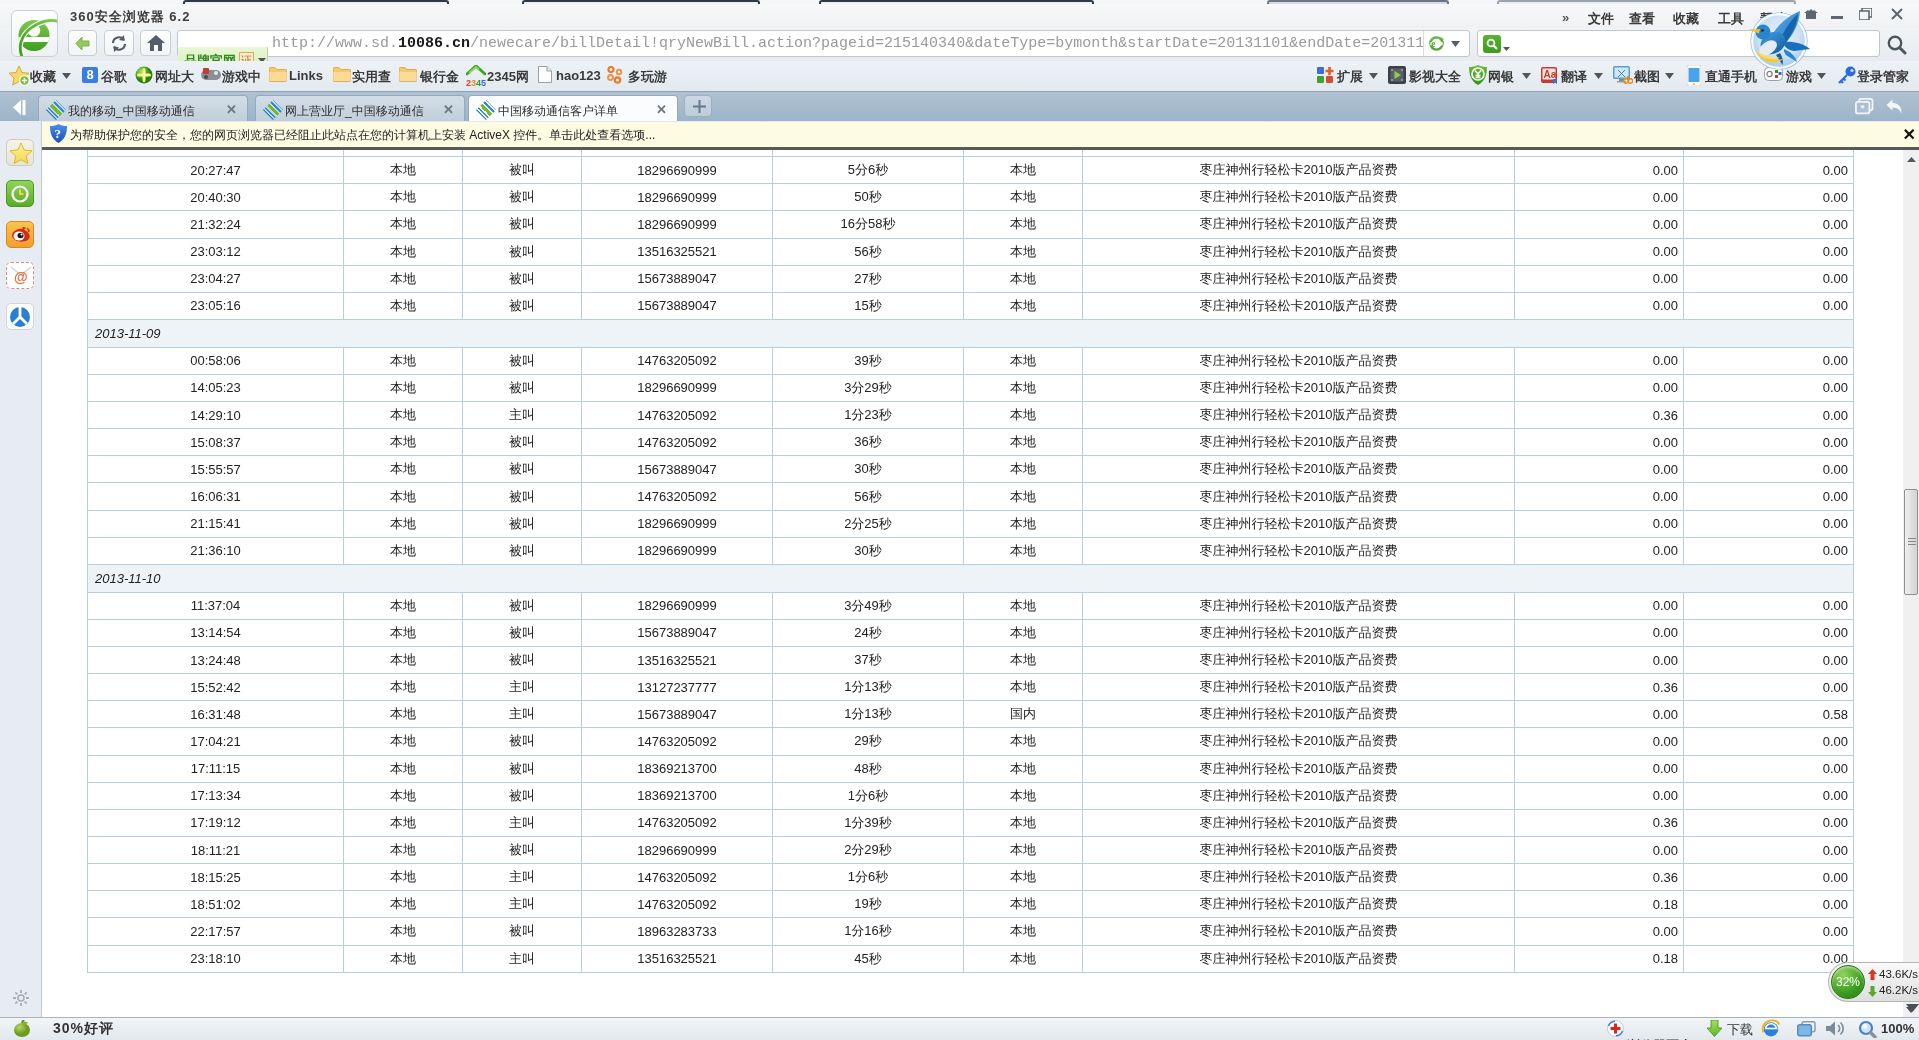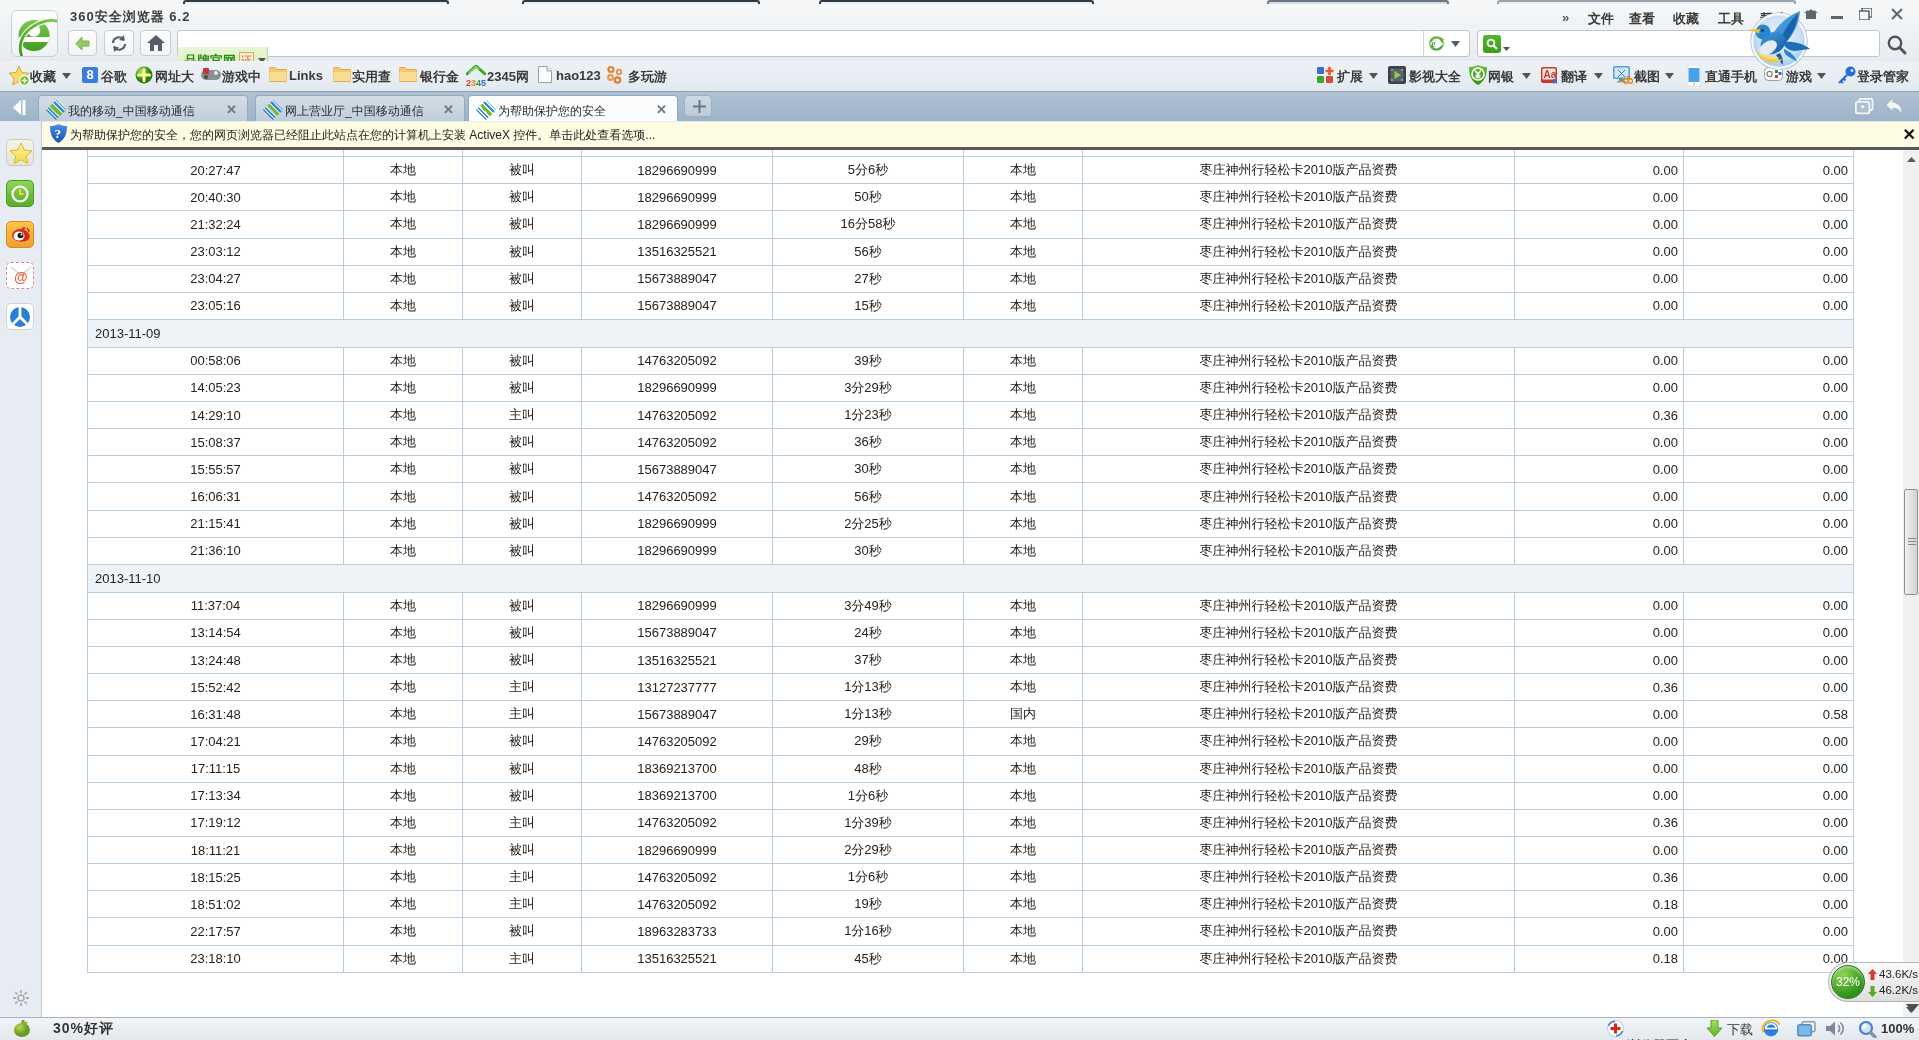--- a/index.html
+++ b/index.html
@@ -53,21 +53,21 @@
 
 
 #sidebar { left:0; top:121px; width:42px; height:896px; background:#e7ecf2; border-right:1px solid #c3cad1; }
 .sbtn { position:absolute; left:6px; width:28px; height:27px; border-radius:5px; }
 
 
 #content { left:42px; top:150px; width:1861px; height:867px; background:#fff; overflow:hidden; }
 #tbl { position:absolute; left:45px; top:-21px; width:1766px; border-collapse:collapse; table-layout:fixed; }
 #tbl td { border:1px solid #b7cde0; height:27.15px; font-size:13px; color:#222; text-align:center; padding:0; overflow:hidden; white-space:nowrap; }
 #tbl td.num { text-align:right; padding-right:5px; }
-#tbl tr.date td { background:#eef3f8; text-align:left; padding-left:7px; height:27.8px; }
+#tbl tr.date td { background:#eef3f8; text-align:left; padding-left:7px; height:27.8px;font-style:italic; }
 
 
 #scroll { left:1903px; top:150px; width:16px; height:867px; background:#f0f0f0; }
 #thumb { position:absolute; left:1px; top:339px; width:14px; height:106px; background:linear-gradient(90deg,#f0f0f0,#d2d2d2); border:1px solid #909090; border-radius:2px; }
 
 
 #statusbar { left:0; top:1017px; width:1919px; height:23px; background:linear-gradient(#f2f5f7,#e2e8ed); border-top:1px solid #aab3bb; font-size:13px; color:#333; }
 
 
 #pill { left:1828px; top:962px; width:91px; height:40px; background:linear-gradient(#fafafa,#dedede); border:1px solid #b5b5b5; border-radius:20px 0 0 20px; border-right:none; }
@@ -117,20 +117,21 @@
         <path d="M9 0 L18 8 L15 8 L15 16 L11 16 L11 10 L7 10 L7 16 L3 16 L3 8 L0 8 Z" fill="#555e66"></path>
       </svg></div>
   <div id="urlbox">
     <div id="brand">
         <span style="position:absolute;left:6px;top:5px;font-size:13px;font-weight:bold;color:#2f8a1e;">品牌官网</span>
         <span id="zheng">证</span>
         <svg style="position:absolute;left:80px;top:11px;" width="8" height="5" viewBox="0 0 8 5">
           <path d="M0 0 L8 0 L4 5 Z" fill="#555"></path>
         </svg>
       </div>
+    <div id="urltext">http://www.sd.<b>10086.cn</b>/newecare/billDetail!qryNewBill.action?pageid=215140340&amp;dateType=bymonth&amp;startDate=20131101&amp;endDate=201311</div>
     <div class="abs" style="left:1245px;top:0;width:46px;height:25px;border-left:1px solid #d7dbdf;">
       <svg width="15" height="15" viewBox="0 0 32 32" style="margin:5px 0 0 5px;">
           <circle cx="16" cy="16" r="13" fill="none" stroke="#56a935" stroke-width="5"></circle>
           <rect x="3" y="13" width="26" height="7" fill="#fff"></rect>
           <text x="5" y="23" font-size="20" font-weight="bold" fill="#56a935" font-family="Liberation Serif">e</text>
           <path d="M2 10 C10 2 26 2 31 8" fill="none" stroke="#6cbf48" stroke-width="3"></path>
         </svg>
       <svg width="9" height="6" viewBox="0 0 9 6" style="margin:0 0 4px 3px;">
           <path d="M0 0 L9 0 L4.5 6 Z" fill="#555e66"></path>
         </svg>
@@ -341,21 +342,21 @@
       <span class="tabtitle">我的移动_中国移动通信</span>
       <span class="tabx">✕</span>
     </div>
   <div class="tab" style="left:255px;">
       <span class="cmlogo"></span>
       <span class="tabtitle">网上营业厅_中国移动通信</span>
       <span class="tabx">✕</span>
     </div>
   <div class="tab active" style="left:468px;">
       <span class="cmlogo"></span>
-      <span class="tabtitle">为帮助保护您的安全</span>
+      <span class="tabtitle">中国移动通信客户详单</span>
       <span class="tabx">✕</span>
     </div>
   <div class="abs" style="left:684px;top:3px;width:28px;height:22px;background:linear-gradient(#cdd8e2,#bDccda);border:1px solid #9ab0c4;border-radius:4px;"><svg width="13" height="13" viewBox="0 0 13 13" style="margin:4px 0 0 8px;">
         <path d="M6.5 0 V13 M0 6.5 H13" stroke="#66788a" stroke-width="2"></path>
       </svg></div>
   <svg class="abs" style="left:1855px;top:6px;" width="19" height="17" viewBox="0 0 19 17">
       <rect x="4" y="0.8" width="13.5" height="11.5" rx="2" fill="none" stroke="#f2f6f9" stroke-width="1.8"></rect>
       <rect x="0.9" y="3.9" width="13.5" height="11.5" rx="2" fill="#aebfd0" stroke="#f2f6f9" stroke-width="1.8"></rect>
       <path d="M7.6 10.6 V7 M5.8 8.8 H9.4" stroke="#f2f6f9" stroke-width="1.5"></path>
     </svg>

